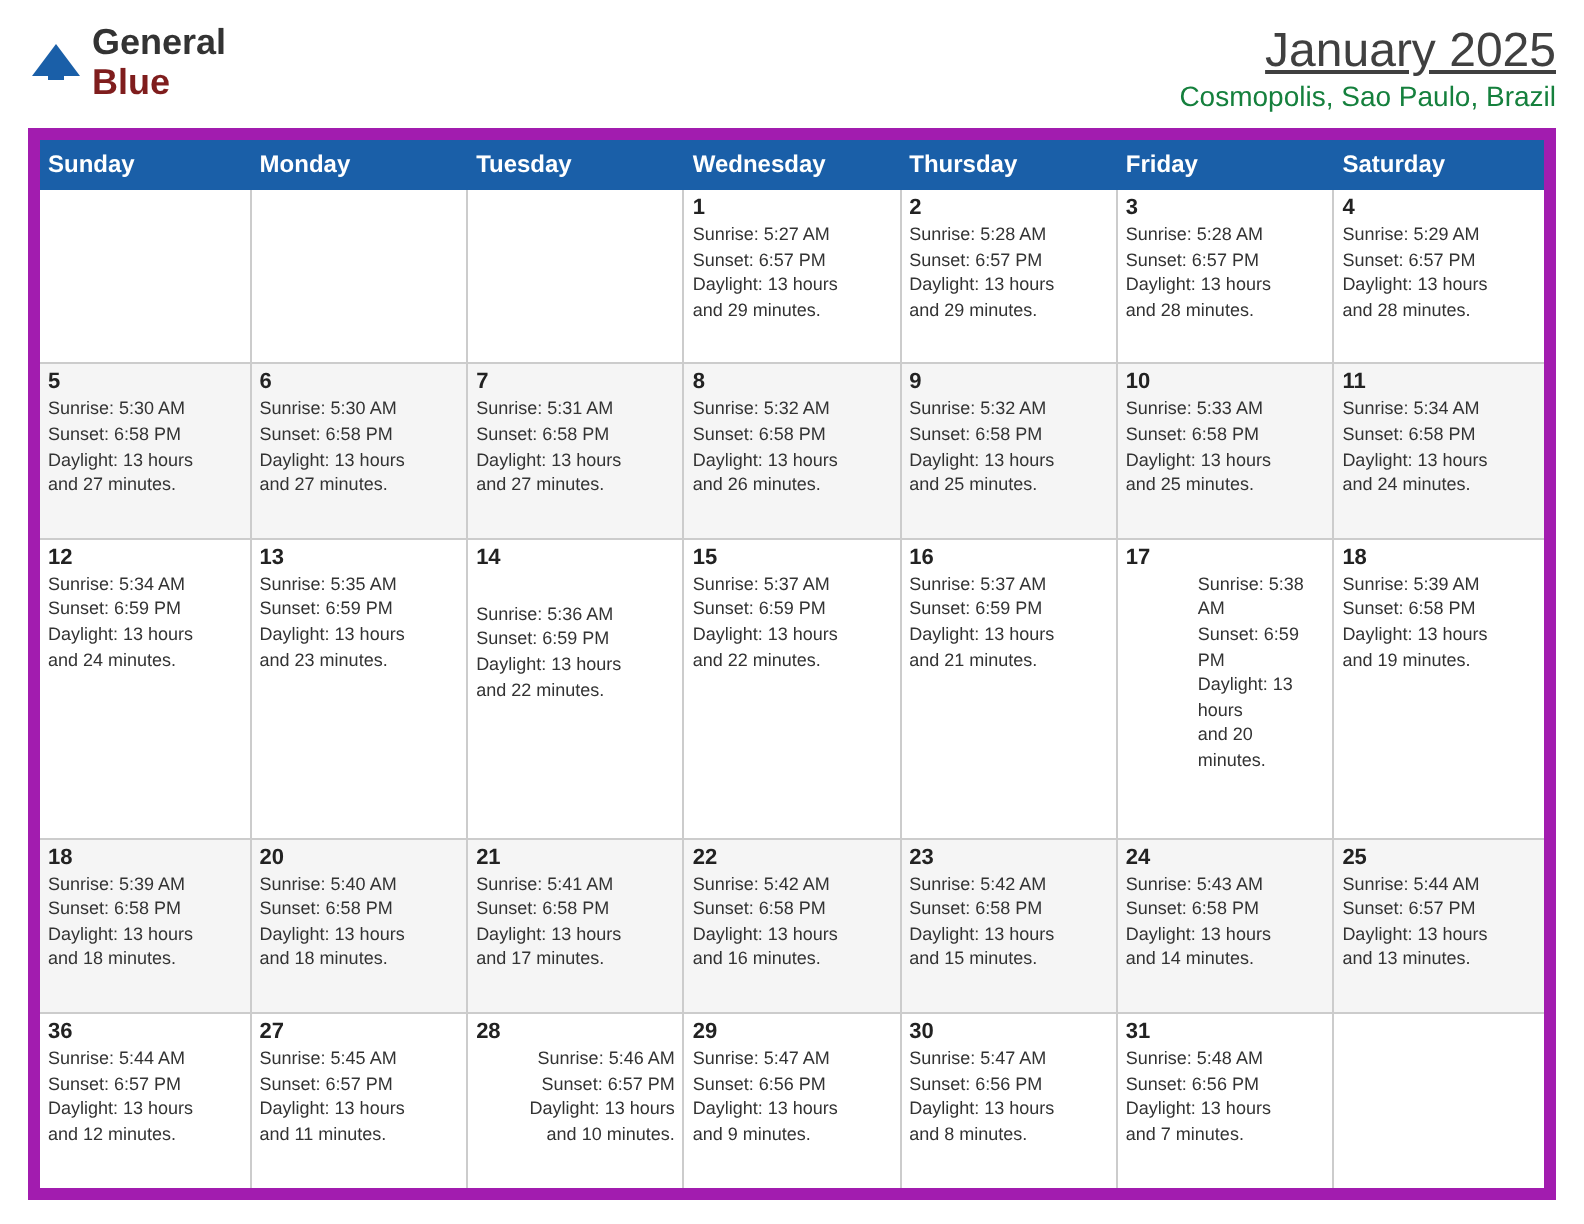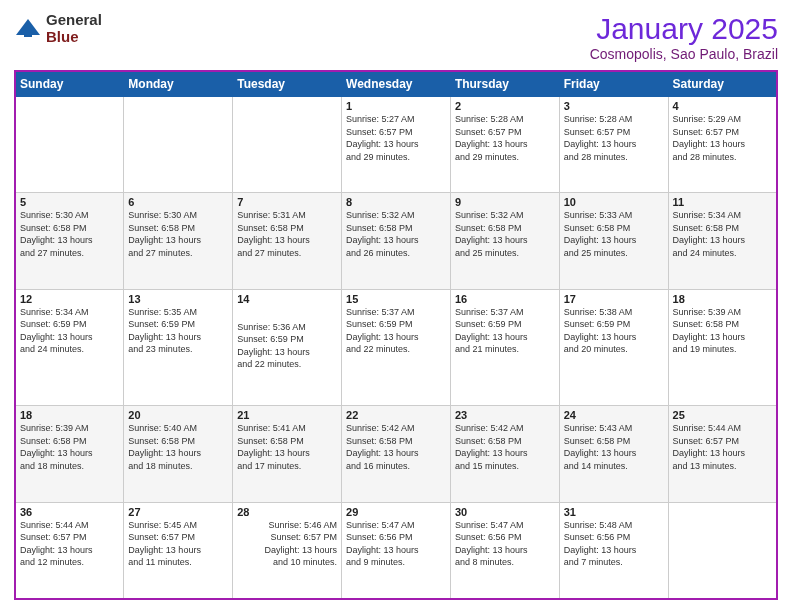--- a/index.html
+++ b/index.html
@@ -24,45 +24,46 @@
       margin-bottom: 8px;
     }
     .logo {
       display: flex;
       align-items: center;
       gap: 4px;
     }
     .logo-text {
       display: flex;
       flex-direction: column;
-      font-size: 15px;
+      font-size: 18px;
       font-weight: bold;
       line-height: 1.1;
     }
     .logo-general { color: #333; }
     .logo-blue { color: #7f1d1d; }
     .logo-icon {
       width: 28px;
       height: 28px;
     }
     .title-section {
       text-align: right;
     }
     .main-title {
-      font-size: 30px;
+      font-size: 24px;
       font-weight: normal;
-      color: #6d28d9;
+      color: #404040;
+      text-decoration: underline;
     }
     .subtitle {
       font-size: 14px;
-      color: #701a75;
+      color: #15803d;
     }
     .calendar {
       flex: 1;
-      border: 2px solid #a21caf;
+      border: 6px solid #a21caf;
       border-collapse: collapse;
       width: 100%;
       table-layout: fixed;
       padding-left: 40px;
     }
     .calendar th {
       background-color: #1a5fa8;
       color: #fff;
       padding: 5px 4px;
       font-size: 12px;
@@ -261,21 +262,21 @@
           </td>
           <td>
             <span class="day-number">16</span>
             <div class="day-info" style="white-space: pre-line;">Sunrise: 5:37 AM
 Sunset: 6:59 PM
 Daylight: 13 hours
 and 21 minutes.</div>
           </td>
           <td>
             <span class="day-number">17</span>
-            <div class="day-info" style="white-space: pre-line;">Sunrise: 5:38 AM
+            <div class="day-info" style="white-space: pre-line; margin-left: 36px;">Sunrise: 5:38 AM
 Sunset: 6:59 PM
 Daylight: 13 hours
 and 20 minutes.</div>
           </td>
           <td>
             <span class="day-number">18</span>
             <div class="day-info" style="white-space: pre-line;">Sunrise: 5:39 AM
 Sunset: 6:58 PM
 Daylight: 13 hours
 and 19 minutes.</div>

